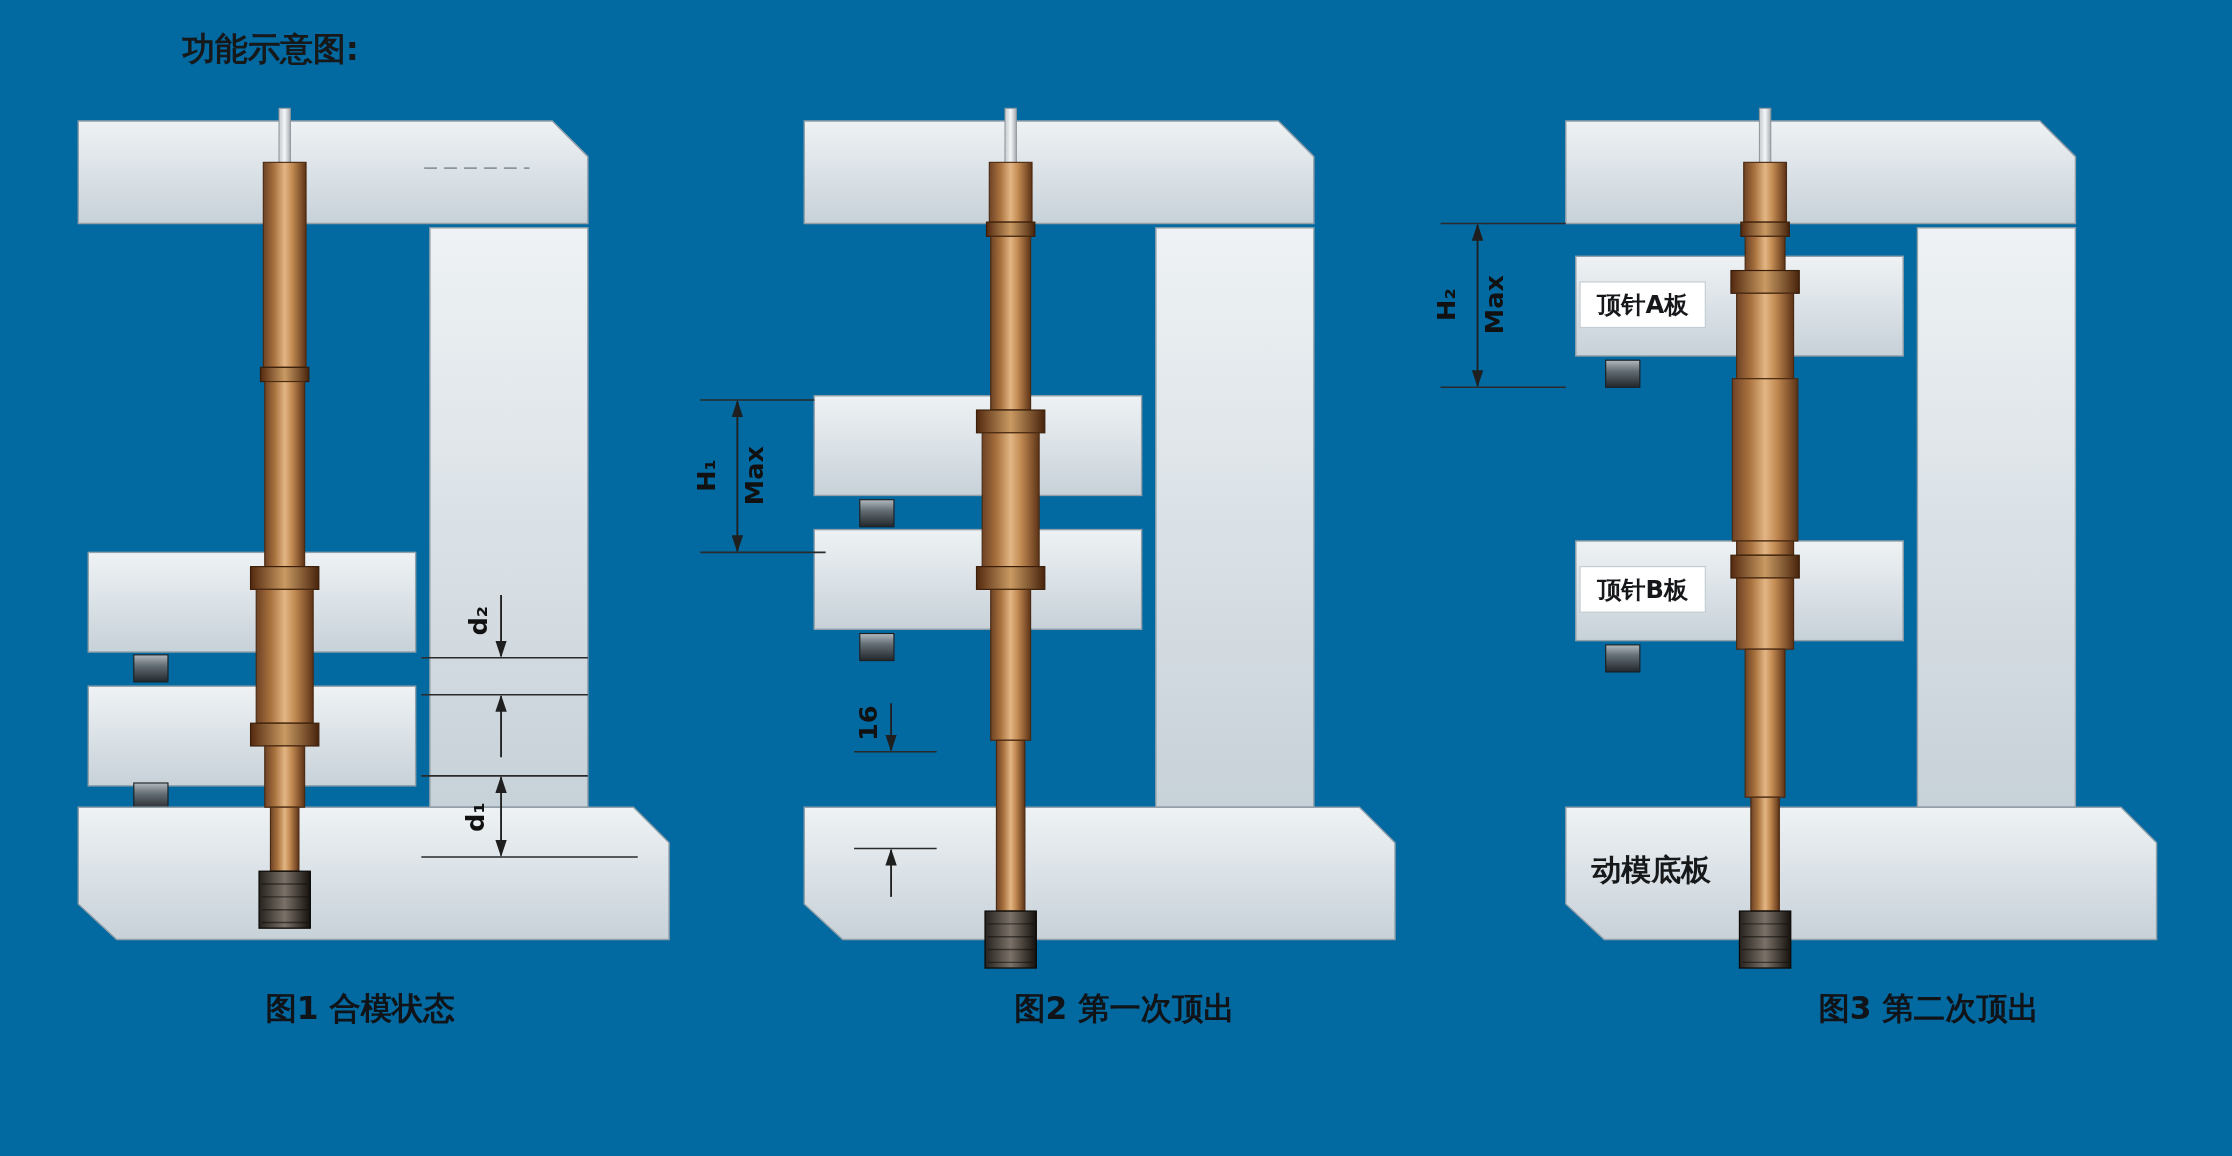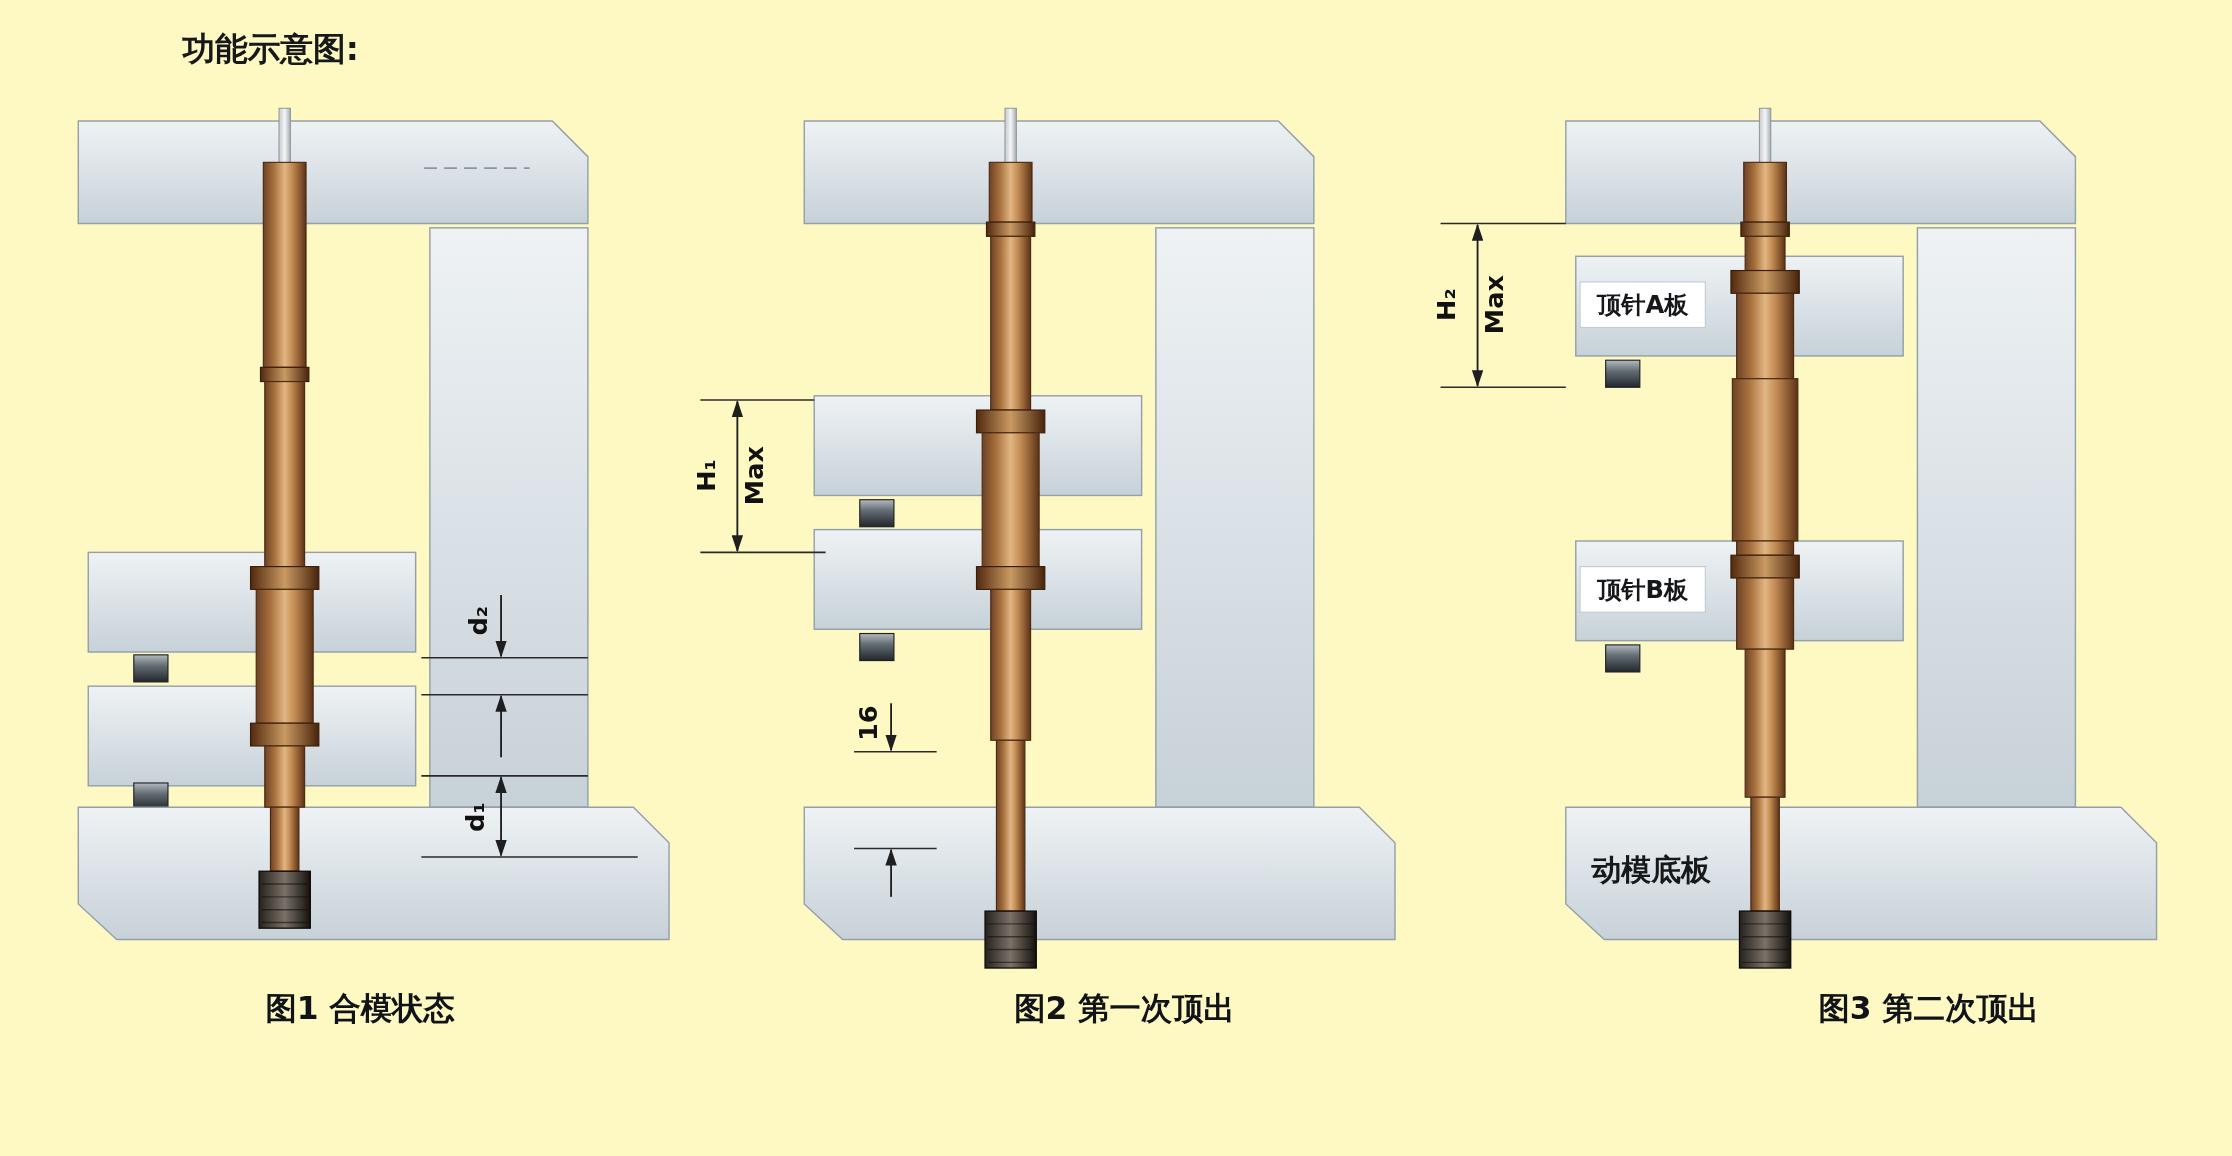--- a/index.html
+++ b/index.html
@@ -1,19 +1,19 @@
 <!DOCTYPE html>
 <html><head>
 <meta charset="utf-8">
 <style>
   html,body{margin:0;padding:0;background:#ffffff;}
   .canvas{
     position:relative;
     width:2232px;height:1156px;
-    background:#fef9c3;
+    background:#0369a1;
     font-family:"DejaVu Sans",sans-serif;
     overflow:hidden;
   }
   svg{display:block;width:2232px;height:1156px;}
   .plate{fill:url(#plateG);stroke:#93a0a9;stroke-width:1;}
   .pin{fill:url(#pinG);stroke:#4a2a12;stroke-width:0.8;}
   .flange{fill:url(#flangeG);stroke:#381d08;stroke-width:0.8;}
   .tip{fill:url(#tipG);stroke:#8e959a;stroke-width:0.7;}
   .head{fill:url(#headG);stroke:#0c0a08;stroke-width:0.9;}
   .bolt{fill:url(#boltG);stroke:#1c2023;stroke-width:0.8;}

